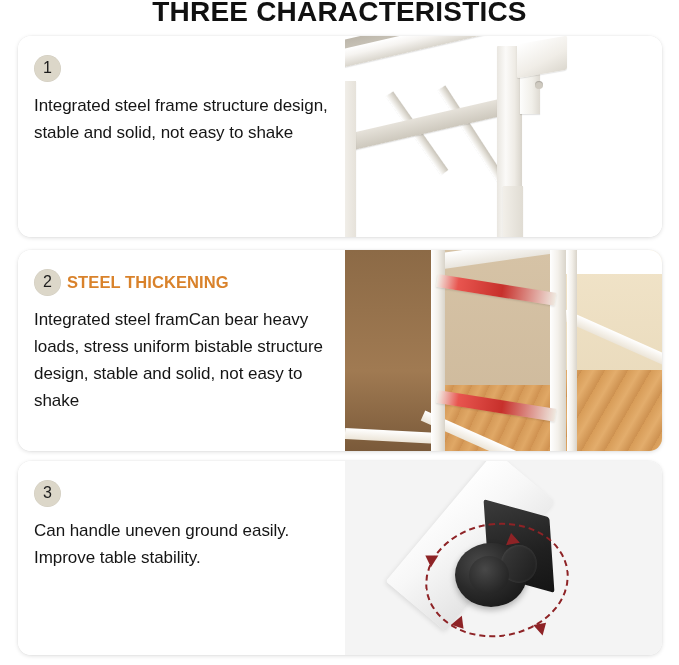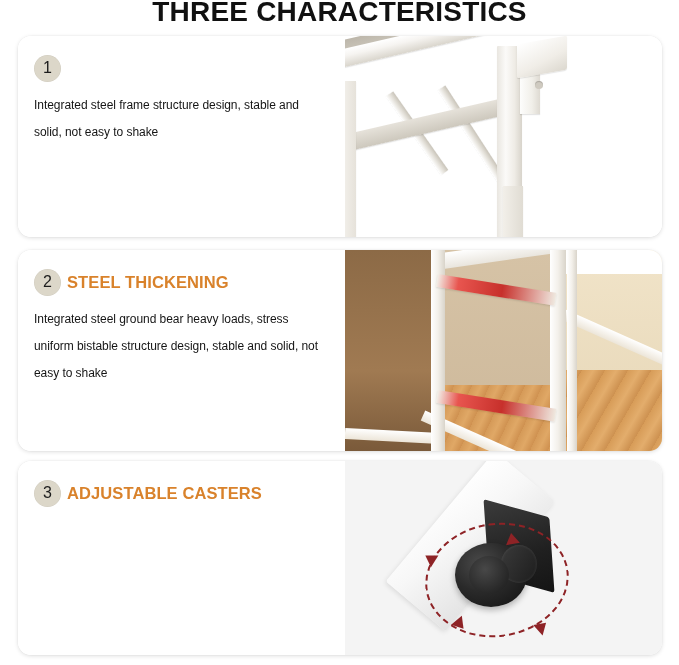--- a/index.html
+++ b/index.html
@@ -83,21 +83,21 @@
   .card-heading {
     margin-left: 6px;
     font-size: 16.5px;
     font-weight: bold;
     color: #d9822b;
     letter-spacing: 0.1px;
     white-space: nowrap;
   }
   .card-body {
     margin-top: 10px;
-    font-size: 12px;
+    font-size: 17px;
     line-height: 27px;
     color: #151515;
     letter-spacing: -0.05px;
   }
 
   
   .card-photo {
     position: relative;
     flex: 1 1 auto;
     overflow: hidden;
@@ -323,21 +323,21 @@
       <div class="beam leg-r"></div>
     </div>
   </div>
 
   <div class="card" id="card-2">
     <div class="card-text">
       <div class="card-head">
         <div class="badge">2</div>
         <div class="card-heading">STEEL THICKENING</div>
       </div>
-      <div class="card-body">Integrated steel ground bear heavy loads, stress uniform bistable structure design, stable and solid, not easy to shake</div>
+      <div class="card-body">Integrated steel framCan bear heavy loads, stress uniform bistable structure design, stable and solid, not easy to shake</div>
     </div>
     <div class="card-photo photo-room">
       <div class="wall-left"></div>
       <div class="wall-back"></div>
       <div class="wall-right"></div>
       <div class="floor-a"></div>
       <div class="floor-b"></div>
       <div class="baseboard bb-1"></div>
       <div class="baseboard bb-2"></div>
       <div class="baseboard bb-3"></div>
@@ -348,22 +348,22 @@
       <div class="leg leg-3"></div>
       <div class="bar bar-1"></div>
       <div class="bar bar-2"></div>
     </div>
   </div>
 
   <div class="card" id="card-3">
     <div class="card-text">
       <div class="card-head">
         <div class="badge">3</div>
-        <div class="card-heading">ADJUSTABLE CASTERS</div>
       </div>
+      <div class="card-body">Can handle uneven ground easily. Improve table stability.</div>
     </div>
     <div class="card-photo photo-caster">
       <div class="tube"></div>
       <div class="tube-face"></div>
       <div class="rot-ellipse"></div>
       <div class="wheel-outer"></div>
       <div class="wheel-ring"></div>
       <div class="wheel-hub"></div>
       <div class="arrow ar-1"></div>
       <div class="arrow ar-2"></div>

